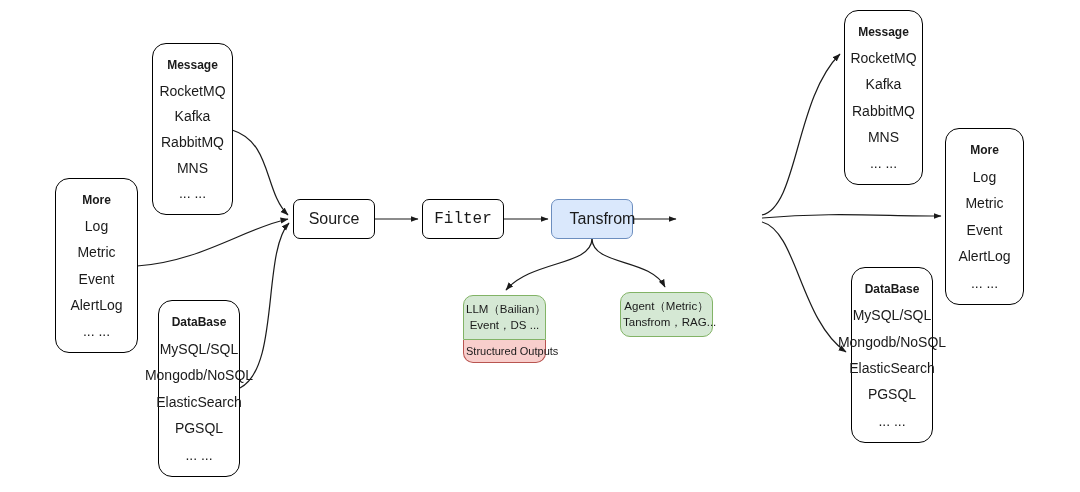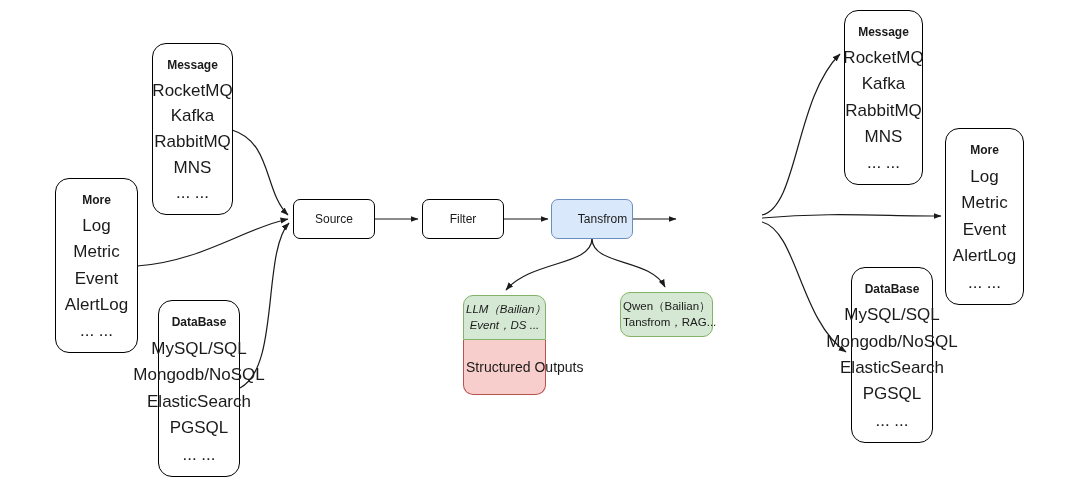--- a/index.html
+++ b/index.html
@@ -10,46 +10,46 @@
   .wires { position:absolute; left:0; top:0; width:1080px; height:492px; }
   .wire { fill:none; stroke:var(--wire,#1a1a1a); stroke-width:1.2; }
 
   .group {
     position:absolute; box-sizing:border-box; background:#ffffff;
     border:1px solid #000000; border-radius:14px;
     display:flex; flex-direction:column; padding:8px 1px;
   }
   .g-title, .g-item {
     flex:1; display:flex; align-items:center; justify-content:center;
-    font-size:17px; white-space:nowrap; text-align:center;
+    font-size:14px; white-space:nowrap; text-align:center;
   }
   .g-title { font-weight:bold; font-size:12px; }
 
   .node {
     position:absolute; box-sizing:border-box; width:82px; height:40px;
     background:#ffffff; border:1px solid #000000; border-radius:7px;
-    display:flex; align-items:center; justify-content:center; font-size:12px;
+    display:flex; align-items:center; justify-content:center; font-size:16px;
   }
   .node.transform {
     background:var(--transform_fill,#dae8fc);
     border-color:var(--transform_border,#6c8ebf);
     padding-left:21px;
   }
 
   .ai { position:absolute; box-sizing:border-box; text-align:center; }
   .ai-body {
     background:var(--ai_fill,#d5e8d4); border:1px solid var(--ai_border,#82b366);
     border-radius:10px; padding:6px 2px; font-size:11.5px; line-height:1.35;
     white-space:nowrap;
   }
-  .ai.has-badge .ai-body { border-radius:10px 10px 0 0;font-style:italic; }
+  .ai.has-badge .ai-body { border-radius:10px 10px 0 0; }
   .ai-badge {
     background:var(--badge_fill,#f8cecc); border:1px solid var(--badge_border,#b85450);
-    border-top:none; border-radius:0 0 10px 10px; padding:19px 2px;
-    font-size:14px; white-space:nowrap;
+    border-top:none; border-radius:0 0 10px 10px; padding:5px 2px;
+    font-size:11px; white-space:nowrap;
   }
 </style>
 </head>
 <body>
 
 <div class="canvas">
 
   <svg class="wires" viewBox="0 0 1080 492" xmlns="http://www.w3.org/2000/svg">
     <defs>
       <marker id="arw" markerWidth="10" markerHeight="8" refX="7.5" refY="3" orient="auto" markerUnits="userSpaceOnUse">
@@ -90,34 +90,34 @@
   <div class="group" style="left:158px;top:300px;width:82px;height:177px;">
     <div class="g-title">DataBase</div>
     <div class="g-item">MySQL/SQL</div>
     <div class="g-item">Mongodb/NoSQL</div>
     <div class="g-item">ElasticSearch</div>
     <div class="g-item">PGSQL</div>
     <div class="g-item">... ...</div>
   </div>
 
   <div class="node" style="left:293px;top:199px;">Source</div>
-  <div class="node" style="left:422px;top:199px;">Filter</div>
+  <div class="node" style="left:422px;top:199px;font-family:Liberation Mono, monospace;">Filter</div>
   <div class="node transform" style="left:551px;top:199px;">Tansfrom</div>
 
   <div class="ai has-badge" style="left:463px;top:295px;width:83px;">
     <div class="ai-body">
       <div>LLM（Bailian）</div>
       <div>Event，DS ...</div>
     </div>
     <div class="ai-badge">Structured Outputs</div>
   </div>
 
   <div class="ai" style="left:620px;top:292px;width:93px;">
     <div class="ai-body">
-      <div>Qwen（Bailian）</div>
+      <div>Agent（Metric）</div>
       <div>Tansfrom，RAG...</div>
     </div>
   </div>
 
   <div class="group" style="left:844px;top:10px;width:79px;height:175px;">
     <div class="g-title">Message</div>
     <div class="g-item">RocketMQ</div>
     <div class="g-item">Kafka</div>
     <div class="g-item">RabbitMQ</div>
     <div class="g-item">MNS</div>

